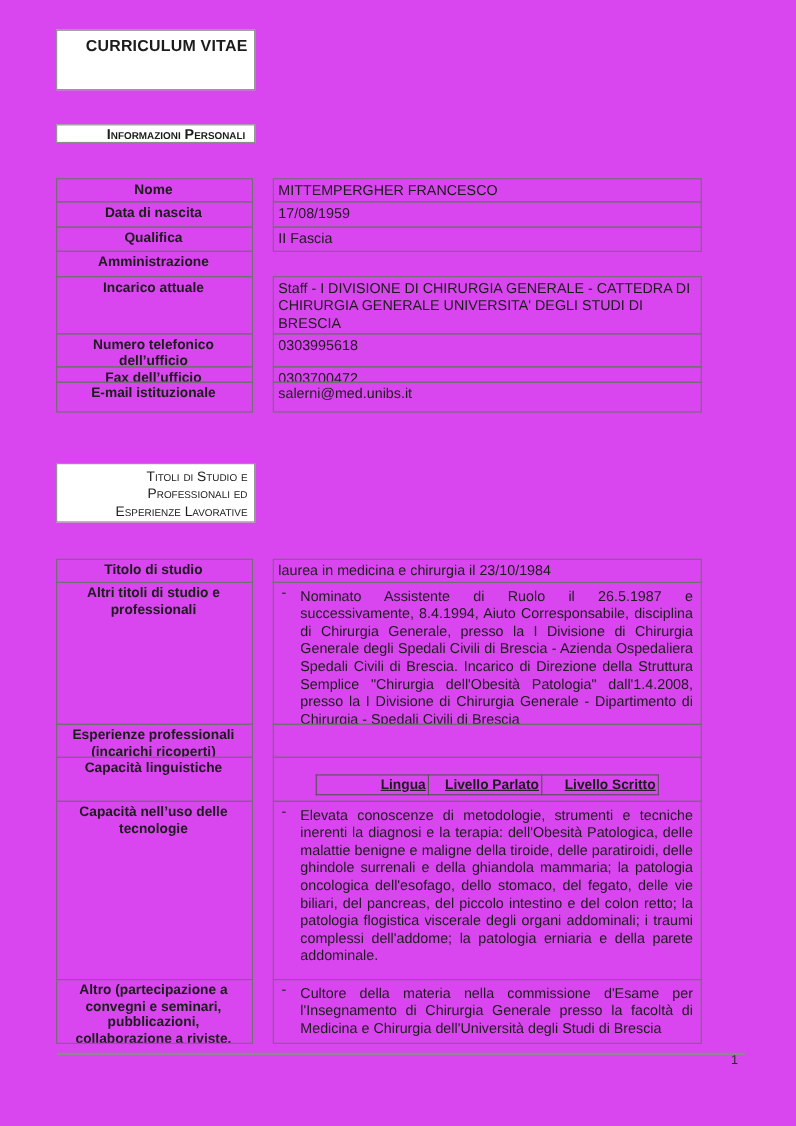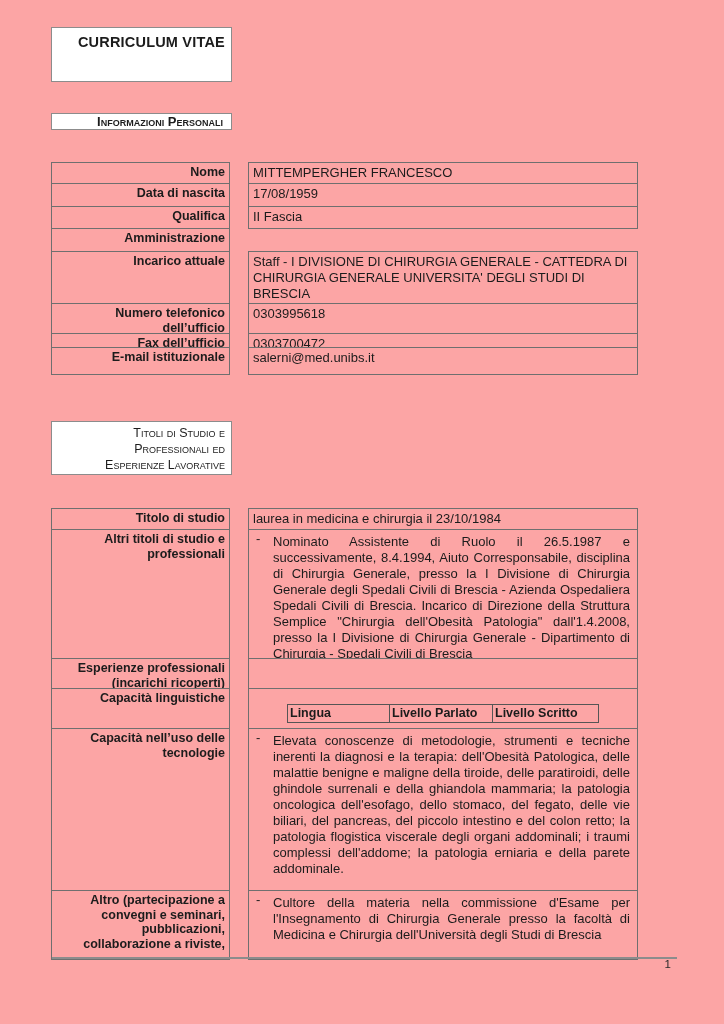--- a/index.html
+++ b/index.html
@@ -4,21 +4,21 @@
 <style>
   html,body { margin:0; padding:0; background:#ffffff; }
   body {
     width:724px; height:1024px;
     font-family:"Liberation Sans", sans-serif;
     color:#1c1c1c;
     -webkit-font-smoothing:antialiased;
   }
   * { box-sizing:border-box; }
   .page {
-    position:relative; width:724px; height:1024px; background:#fca5a5; overflow:hidden;
+    position:relative; width:724px; height:1024px; background:#d946ef; overflow:hidden;
   }
 
   
   .hbox {
     position:absolute; left:51px; width:181px;
     border:1px solid #8c8c8c; background:#ffffff;
   }
   .title-box {
     top:27px; height:55px;
     font-size:14.5px; font-weight:bold; letter-spacing:0.2px;
@@ -36,21 +36,21 @@
   }
 
   
   .cvtable { position:absolute; left:51px; width:587px; }
   .trow { display:flex; align-items:stretch; }
   .trow + .trow { margin-top:-1px; }
   .lbl {
     width:179px; flex:0 0 179px;
     border:1px solid #6f6f6f;
     font-weight:bold; font-size:12.5px; line-height:14.5px;
-    text-align:right; padding:2px 4px 0 2px;
+    text-align:center; padding:2px 4px 0 2px;
     overflow:hidden;
   }
   .colgap { width:18px; flex:0 0 18px; }
   .val {
     width:390px; flex:0 0 390px;
     border:1px solid #6f6f6f;
     font-size:13px; line-height:16px;
     padding:2px 7px 0 4px;
     overflow:hidden;
   }
@@ -65,22 +65,22 @@
   }
   .bullet-text { flex:1 1 auto; text-align:justify; }
 
   
   .lang-table {
     border-collapse:collapse; margin:13px 0 0 34px;
     table-layout:fixed; width:311px;
   }
   .lang-table td {
     border:1px solid #555555; height:18px; padding:0 2px;
-    font-weight:bold; font-size:12.5px; text-align:left;
-    vertical-align:middle; line-height:15px;
+    font-weight:bold; font-size:12.5px; text-align:right;
+    vertical-align:middle; line-height:15px;text-decoration:underline;
   }
   .lang-c1 { width:102px; } .lang-c2 { width:103px; } .lang-c3 { width:106px;margin-top:38px; }
 
   
   .footer-line {
     position:absolute; left:52px; top:957px; width:625px; height:2px;
     background:#8c8c8c;
   }
   .page-number {
     position:absolute; left:645px; top:958px; width:26px;
@@ -202,21 +202,21 @@
       <div class="lbl">Capacità nell’uso delle tecnologie</div>
       <div class="colgap"></div>
       <div class="val">
         <div class="bullet-item">
           <span class="bullet-dash">-</span>
           <span class="bullet-text">Elevata conoscenze di metodologie, strumenti e tecniche inerenti la diagnosi e la terapia: dell'Obesità Patologica, delle malattie benigne e maligne della tiroide, delle paratiroidi, delle ghindole surrenali e della ghiandola mammaria; la patologia oncologica dell'esofago, dello stomaco, del fegato, delle vie biliari, del pancreas, del piccolo intestino e del colon retto; la patologia flogistica viscerale degli organi addominali; i traumi complessi dell'addome; la patologia erniaria e della parete addominale.</span>
         </div>
       </div>
     </div>
 
-    <div class="trow" style="height:70px">
+    <div class="trow" style="height:59px">
       <div class="lbl">Altro (partecipazione a convegni e seminari, pubblicazioni, collaborazione a riviste,</div>
       <div class="colgap"></div>
       <div class="val">
         <div class="bullet-item">
           <span class="bullet-dash">-</span>
           <span class="bullet-text">Cultore della materia nella commissione d'Esame per l'Insegnamento di Chirurgia Generale presso la facoltà di Medicina e Chirurgia dell'Università degli Studi di Brescia</span>
         </div>
       </div>
     </div>
 

